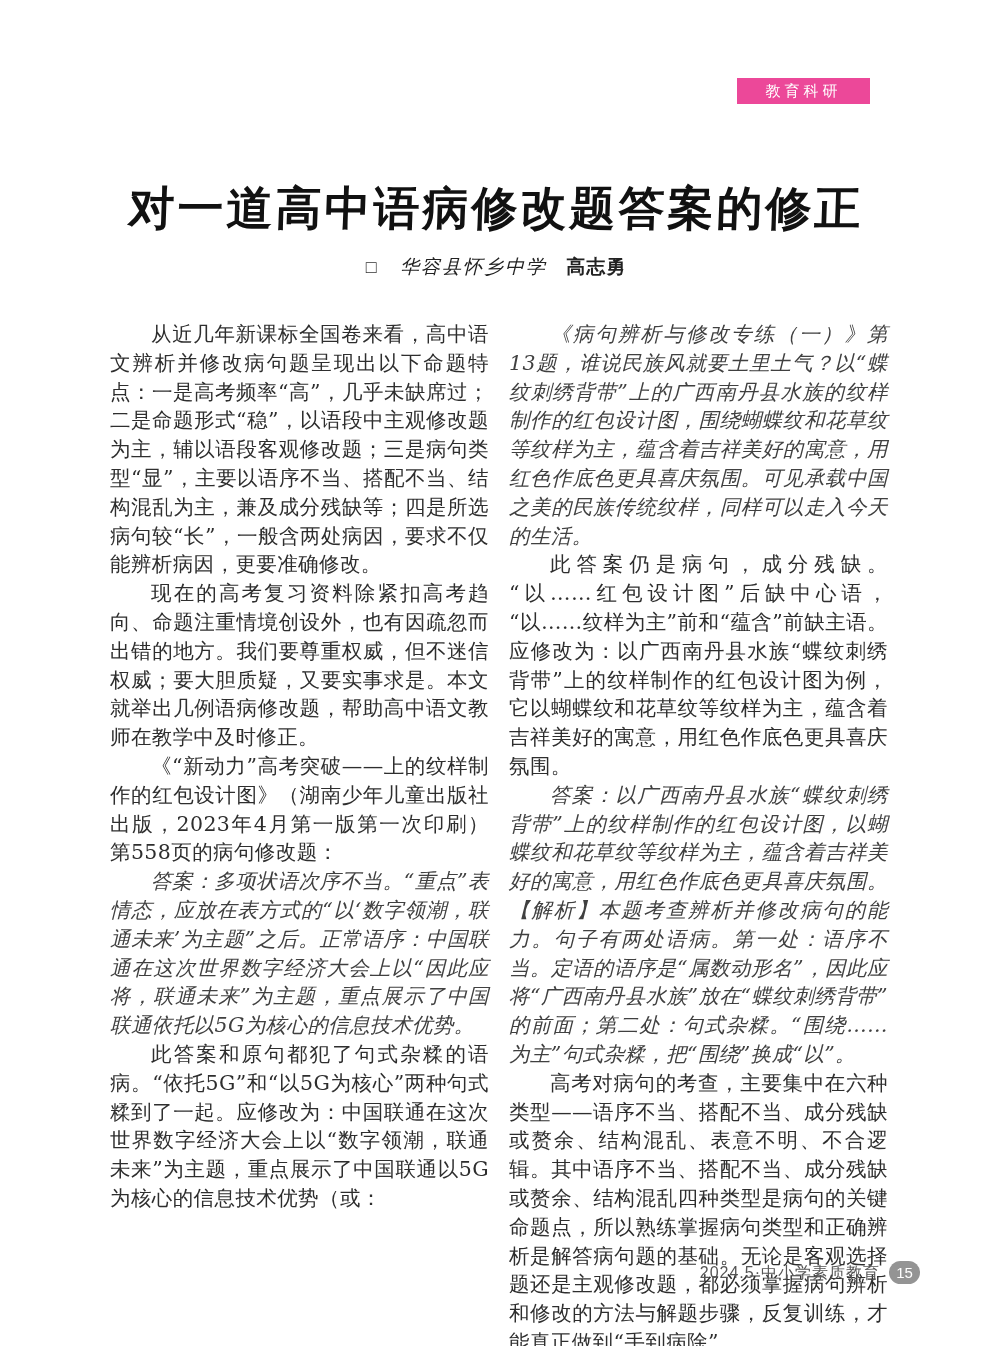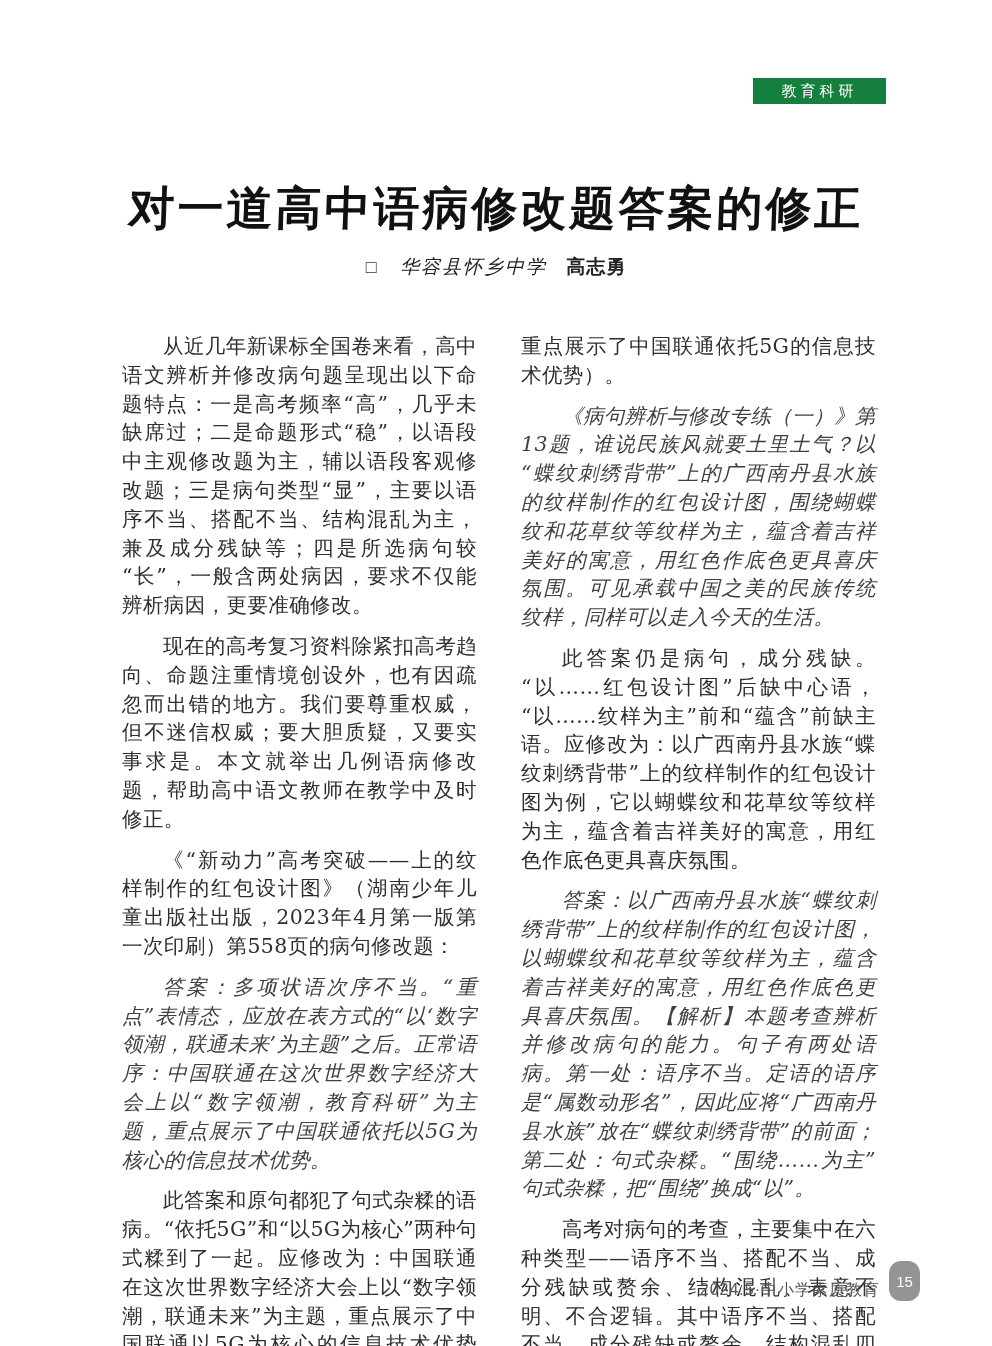--- a/index.html
+++ b/index.html
@@ -10,23 +10,23 @@
   }
   .page {
     position: relative;
     width: 992px; height: 1346px;
     background: #ffffff;
     overflow: hidden;
   }
   
   .section-badge {
     position: absolute;
-    top: 78px; right: 106px;
+    top: 78px; right: 122px;
     width: 133px; height: 26px;
-    background: #15803d;
+    background: #ec4899;
     color: #ffffff;
     font-size: 15px;
     letter-spacing: 4px;
     display: flex; align-items: center; justify-content: center;
     font-family: "Liberation Sans", sans-serif;
   }
   
   .title {
     position: absolute;
     top: 178px; left: 0;
@@ -69,21 +69,21 @@
   
   .columns {
     position: absolute;
     top: 320px; left: 110px;
     width: 778px;
     display: flex;
     gap: 20px;
   }
   .col { width: 379px; }
   .para {
-    margin: 12px;
+    margin: 0;
     font-family: "DejaVu Serif", serif;
     font-size: 20.5px;
     line-height: 28.8px;
     letter-spacing: 0.4px;
     text-align: justify;
     text-indent: 2em;
     color: #2e2e2e;
   }
   .para.kai {
     font-style: italic;
@@ -95,21 +95,21 @@
     position: absolute;
     top: 1261px; right: 72px;
     display: flex; align-items: flex-end;
     gap: 9px;
     font-size: 16px;
     color: #555555;
     font-family: "Liberation Sans", sans-serif;
   }
   .footer-issue { letter-spacing: 1px; }
   .page-number-badge {
-    width: 31px; height: 40px;
+    width: 31px; height: 23px;
     background: #949494;
     color: #ffffff;
     border-radius: 12px;
     font-size: 15px;
     display: flex; align-items: center; justify-content: center;
   }
 </style>
 </head>
 <body>
 
@@ -124,26 +124,25 @@
     <span class="byline-affiliation">华容县怀乡中学</span>
     <span class="byline-author">高志勇</span>
   </div>
 
   <div class="columns">
 
     <div class="col">
       <p class="para">从近几年新课标全国卷来看，高中语文辨析并修改病句题呈现出以下命题特点：一是高考频率“高”，几乎未缺席过；二是命题形式“稳”，以语段中主观修改题为主，辅以语段客观修改题；三是病句类型“显”，主要以语序不当、搭配不当、结构混乱为主，兼及成分残缺等；四是所选病句较“长”，一般含两处病因，要求不仅能辨析病因，更要准确修改。</p>
       <p class="para">现在的高考复习资料除紧扣高考趋向、命题注重情境创设外，也有因疏忽而出错的地方。我们要尊重权威，但不迷信权威；要大胆质疑，又要实事求是。本文就举出几例语病修改题，帮助高中语文教师在教学中及时修正。</p>
       <p class="para">《“新动力”高考突破——上的纹样制作的红包设计图》（湖南少年儿童出版社出版，2023年4月第一版第一次印刷）第558页的病句修改题：</p>
-      <p class="para kai">答案：多项状语次序不当。“重点”表情态，应放在表方式的“以‘数字领潮，联通未来’为主题”之后。正常语序：中国联通在这次世界数字经济大会上以“数字领潮，教育科研”为主题，重点展示了中国联通依托以5G为核心的信息技术优势。</p>
+      <p class="para kai">答案：多项状语次序不当。“重点”表情态，应放在表方式的“以‘数字领潮，联通未来’为主题”之后。正常语序：中国联通在这次世界数字经济大会上以“因此应将，联通未来”为主题，重点展示了中国联通依托以5G为核心的信息技术优势。</p>
       <p class="para">此答案和原句都犯了句式杂糅的语病。“依托5G”和“以5G为核心”两种句式糅到了一起。应修改为：中国联通在这次世界数字经济大会上以“数字领潮，联通未来”为主题，重点展示了中国联通以5G为核心的信息技术优势（或：</p>
     </div>
 
     <div class="col">
-      <p class="para no-indent">重点展示了中国联通依托5G的信息技术优势）。</p>
       <p class="para kai">《病句辨析与修改专练（一）》第13题，谁说民族风就要土里土气？以“蝶纹刺绣背带”上的广西南丹县水族的纹样制作的红包设计图，围绕蝴蝶纹和花草纹等纹样为主，蕴含着吉祥美好的寓意，用红色作底色更具喜庆氛围。可见承载中国之美的民族传统纹样，同样可以走入今天的生活。</p>
       <p class="para">此答案仍是病句，成分残缺。“以……红包设计图”后缺中心语，“以……纹样为主”前和“蕴含”前缺主语。应修改为：以广西南丹县水族“蝶纹刺绣背带”上的纹样制作的红包设计图为例，它以蝴蝶纹和花草纹等纹样为主，蕴含着吉祥美好的寓意，用红色作底色更具喜庆氛围。</p>
       <p class="para kai">答案：以广西南丹县水族“蝶纹刺绣背带”上的纹样制作的红包设计图，以蝴蝶纹和花草纹等纹样为主，蕴含着吉祥美好的寓意，用红色作底色更具喜庆氛围。【解析】本题考查辨析并修改病句的能力。句子有两处语病。第一处：语序不当。定语的语序是“属数动形名”，因此应将“广西南丹县水族”放在“蝶纹刺绣背带”的前面；第二处：句式杂糅。“围绕……为主”句式杂糅，把“围绕”换成“以”。</p>
       <p class="para">高考对病句的考查，主要集中在六种类型——语序不当、搭配不当、成分残缺或赘余、结构混乱、表意不明、不合逻辑。其中语序不当、搭配不当、成分残缺或赘余、结构混乱四种类型是病句的关键命题点，所以熟练掌握病句类型和正确辨析是解答病句题的基础。无论是客观选择题还是主观修改题，都必须掌握病句辨析和修改的方法与解题步骤，反复训练，才能真正做到“手到病除”。</p>
     </div>
 
   </div>
 
   <div class="footer">
     <span class="footer-issue">2024.5·中小学素质教育</span>

